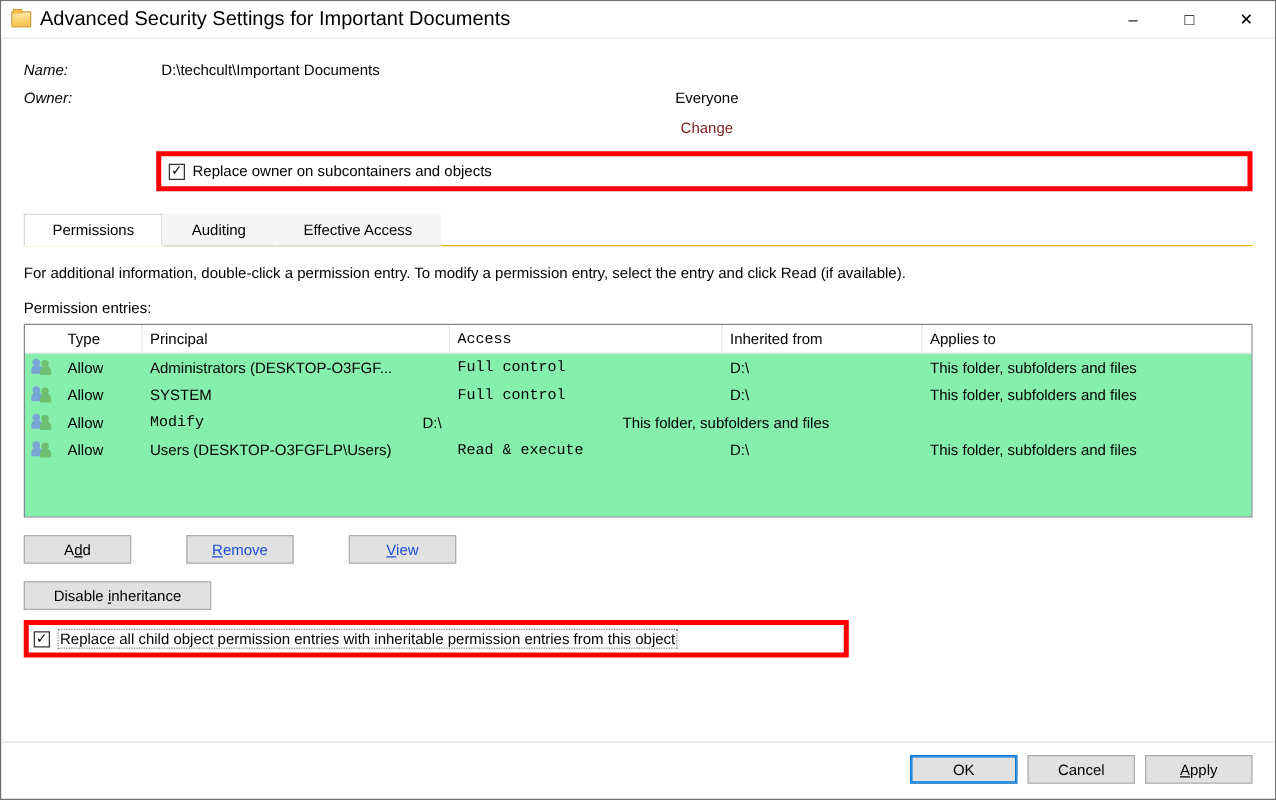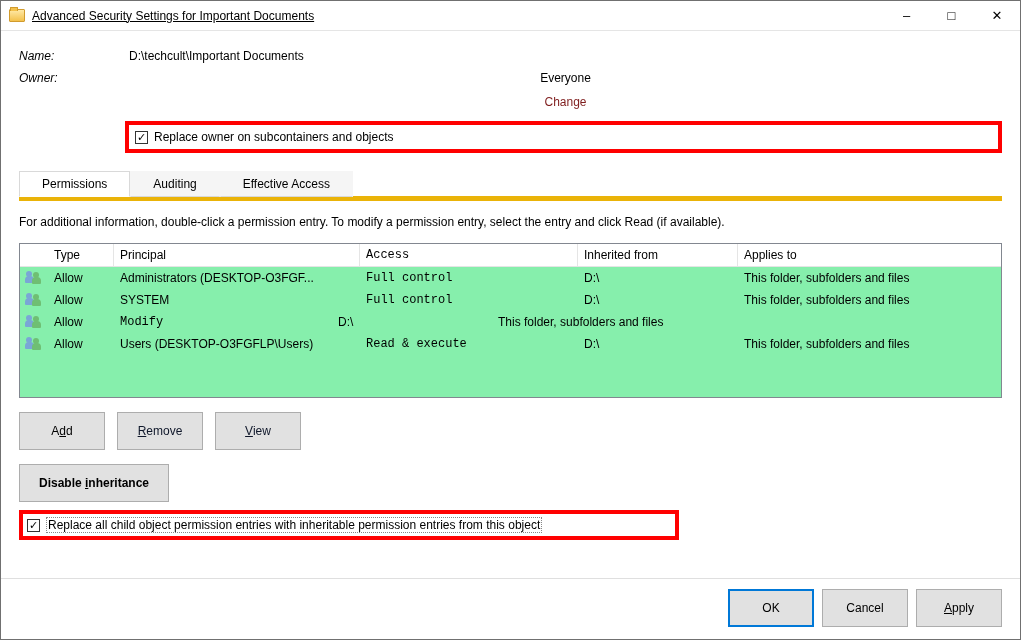--- a/index.html
+++ b/index.html
@@ -2,42 +2,42 @@
 <html><head>
   <meta charset="utf-8">
   <style>
     * { box-sizing: border-box; margin: 0; padding: 0; }
     body { font-family: "Segoe UI", Tahoma, sans-serif; font-size: 12px; color: #000; background: #fff; width: 1021px; height: 640px; overflow: hidden; }
     .window { width: 1021px; height: 640px; border: 1px solid #707070; display: flex; flex-direction: column; }
     .titlebar { height: 30px; display: flex; align-items: center; background: #fff; border-bottom: 1px solid #e5e5e5; }
     .title-left { display: flex; align-items: center; padding-left: 8px; gap: 7px; flex: 1; }
     .title-icon { width: 16px; height: 13px; background: linear-gradient(#ffe9a6, #f3c14c); border: 1px solid #d19b2d; border-radius: 1px; position: relative; }
     .title-icon::before { content: ""; position: absolute; top: -3px; left: 0; width: 6px; height: 3px; background: #f3c14c; border: 1px solid #d19b2d; border-bottom: none; border-radius: 1px 1px 0 0; }
-    .title-text { font-size: 12px; text-decoration: underline; }
+    .title-text { font-size: 16px; }
     .win-controls { display: flex; height: 100%; }
     .win-btn { width: 45px; display: flex; align-items: center; justify-content: center; font-size: 13px; font-family: "Segoe UI Symbol", sans-serif; cursor: default; }
     .win-btn.close { width: 46px; }
 
     .content { flex: 1; padding: 18px 18px 14px 18px; display: flex; flex-direction: column; }
 
     .info-row { display: flex; margin-bottom: 8px; }
     .info-label { width: 110px; font-style: italic; }
     .info-value { flex: 1; }
     .owner-row { display: flex; align-items: center; gap: 10px; flex-direction: column; }
     .link { color: #7f1d1d; cursor: pointer; }
 
     .red-box1 { border: 4px solid #ff0000; display: inline-block; padding: 5px 10px 5px 6px; margin-top: 4px; margin-left: 106px; }
     .red-box2 { border: 4px solid #ff0000; padding: 3px 4px; margin-top: 8px; display: inline-block; max-width: 660px; }
 
     .chk { display: flex; align-items: center; gap: 6px; }
     .chkbox { width: 13px; height: 13px; border: 1px solid #333; display: flex; align-items: center; justify-content: center; background: #fff; }
     .chkbox.checked::after { content: "✓"; font-size: 11px; line-height: 10px; }
     .chk-dotted { border: 1px dotted #888; padding: 0 1px; }
 
-    .tabs { display: flex; margin-top: 18px; border-bottom: 5px solid #eab308; }
+    .tabs { display: flex; margin-top: 18px; border-bottom: 1px solid #eab308; }
     .tab { padding: 5px 22px; border: 1px solid #d9d9d9; border-bottom: none; background: #fff; margin-right: 0; margin-bottom: -1px; cursor: default; }
     .tab.active { background: #fff; border-bottom: 1px solid #fff; }
     .tab.inactive { background: #f5f5f5; border-color: transparent; border-bottom: 1px solid #d9d9d9; }
 
     .instruction { margin: 14px 0 14px 0; }
     .perm-label { margin-bottom: 6px; }
 
     .table { border: 1px solid #828790; }
     .thead { display: flex; background: #fff; border-bottom: 1px solid #e5e5e5; }
     .th { padding: 4px 6px; font-weight: normal; border-right: 1px solid #e5e5e5; }
@@ -54,23 +54,23 @@
 
     .users-icon { width: 16px; height: 14px; position: relative; }
     .users-icon .head { width: 6px; height: 6px; border-radius: 50%; position: absolute; }
     .users-icon .body { width: 9px; height: 7px; border-radius: 4px 4px 1px 1px; position: absolute; }
     .users-icon .h1 { background: #7aa6d6; left: 0; top: 0; }
     .users-icon .b1 { background: #7aa6d6; left: -1px; top: 5px; }
     .users-icon .h2 { background: #6fbf73; left: 7px; top: 1px; }
     .users-icon .b2 { background: #6fbf73; left: 6px; top: 6px; }
 
     .btn-row { display: flex; gap: 12px; margin-top: 14px; }
-    .btn-row2 { margin-top: 14px; font-weight: bold; }
-    .btn { min-width: 86px; height: 38px; padding: 0 14px; border: 1px solid #adadad; background: #e1e1e1; display: flex; align-items: center; justify-content: center; cursor: default; }
-    .btn.disabled { color: #0f172a; }
+    .btn-row2 { margin-top: 14px; }
+    .btn { min-width: 86px; height: 23px; padding: 0 14px; border: 1px solid #adadad; background: #e1e1e1; display: flex; align-items: center; justify-content: center; cursor: default; }
+    .btn.disabled { color: #1d4ed8; margin-left: 32px; }
     .btn.default { border-color: #0078d7; box-shadow: inset 0 0 0 1px #0078d7; }
     .btn .lbl { }
     .u { text-decoration: underline; }
 
     .footer { display: flex; justify-content: flex-end; gap: 8px; padding: 10px 18px 12px 18px; border-top: 1px solid #dfdfdf; }
   </style>
 </head>
 <body>
 
 <div class="window">
@@ -106,20 +106,21 @@
       </label>
     </div>
 
     <div class="tabs">
       <div class="tab active">Permissions</div>
       <div class="tab inactive">Auditing</div>
       <div class="tab inactive">Effective Access</div>
     </div>
 
     <div class="instruction">For additional information, double-click a permission entry. To modify a permission entry, select the entry and click Read (if available).</div>
+    <div class="perm-label">Permission entries:</div>
 
     <div class="table">
       <div class="thead">
         <div class="th col-icon"></div>
         <div class="th col-type">Type</div>
         <div class="th col-principal">Principal</div>
         <div class="th col-access">Access</div>
         <div class="th col-inherited">Inherited from</div>
         <div class="th col-applies" style="border-right:none">Applies to</div>
       </div>

